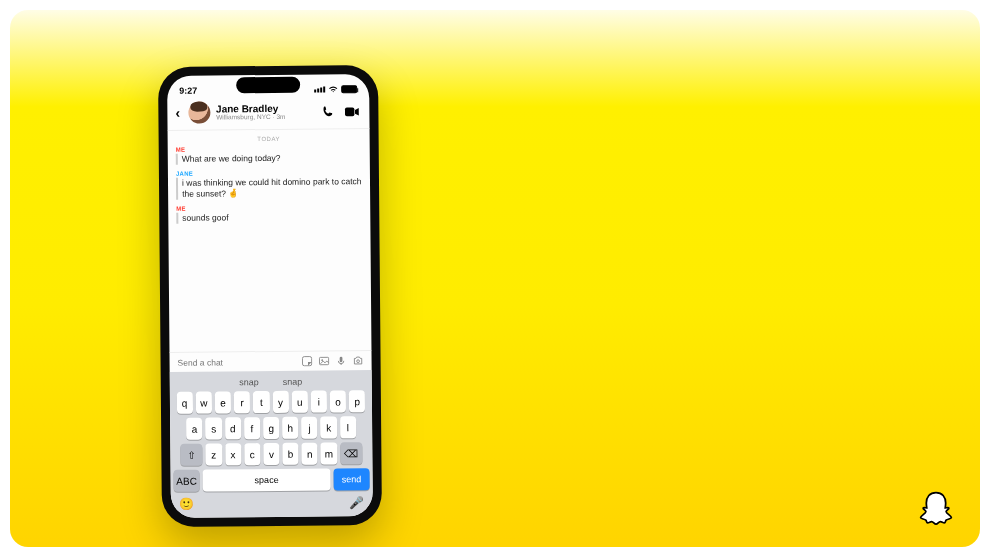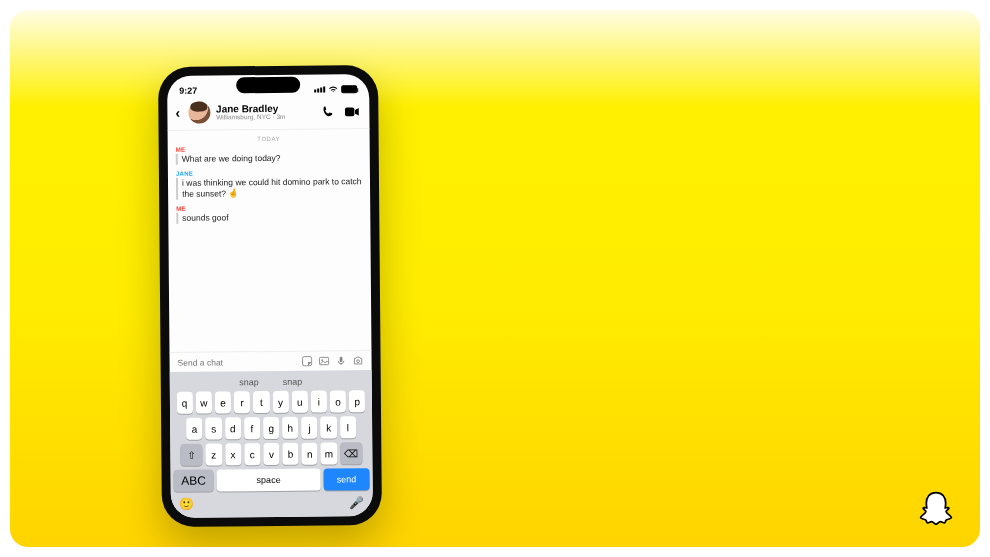--- a/index.html
+++ b/index.html
@@ -65,23 +65,23 @@
   .chat-input { flex:1; border:none; outline:none; font-size:8.5px; color:#bbb; background:transparent; }
   .input-icons { display:flex; gap:6px; color:#888; font-size:11px; }
   
   .kb { background: #d6d8dd; padding: 4px 3px 6px 3px; }
   .suggestions { display:flex; justify-content:center; gap: 24px; padding: 2px 0 4px; font-size: 9px; color:#555; }
   .krow { display:flex; justify-content:center; gap:3px; margin-bottom:4px; }
   .key { background:#fff; height:22px; border-radius:4px; box-shadow: 0 1px 0 rgba(0,0,0,0.25); display:flex; align-items:center; justify-content:center; font-size:10px; color:#000; }
   .key.letter { width:16.2px; }
   .key.wide { width:22px; background:#b9bcc4; }
   .krow.bottom { gap:3px; }
-  .key.abc { width:40px; background:#b9bcc4; font-size:12px; }
+  .key.abc { width:26px; background:#b9bcc4; font-size:10px; }
   .key.space { flex:1; font-size:9px; }
-  .key.send { width:46px; background:#1e86ff; color:#fff; font-size:9px; }
+  .key.send { width:36px; background:#1e86ff; color:#fff; font-size:9px; }
   .kb-footer { display:flex; justify-content:space-between; padding: 2px 6px 0 6px; color:#555; font-size:12px; }
 </style>
 </head>
 <body>
 
 <div class="stage">
 
   <div class="phone">
     <div class="screen">
       <div class="notch"></div>

